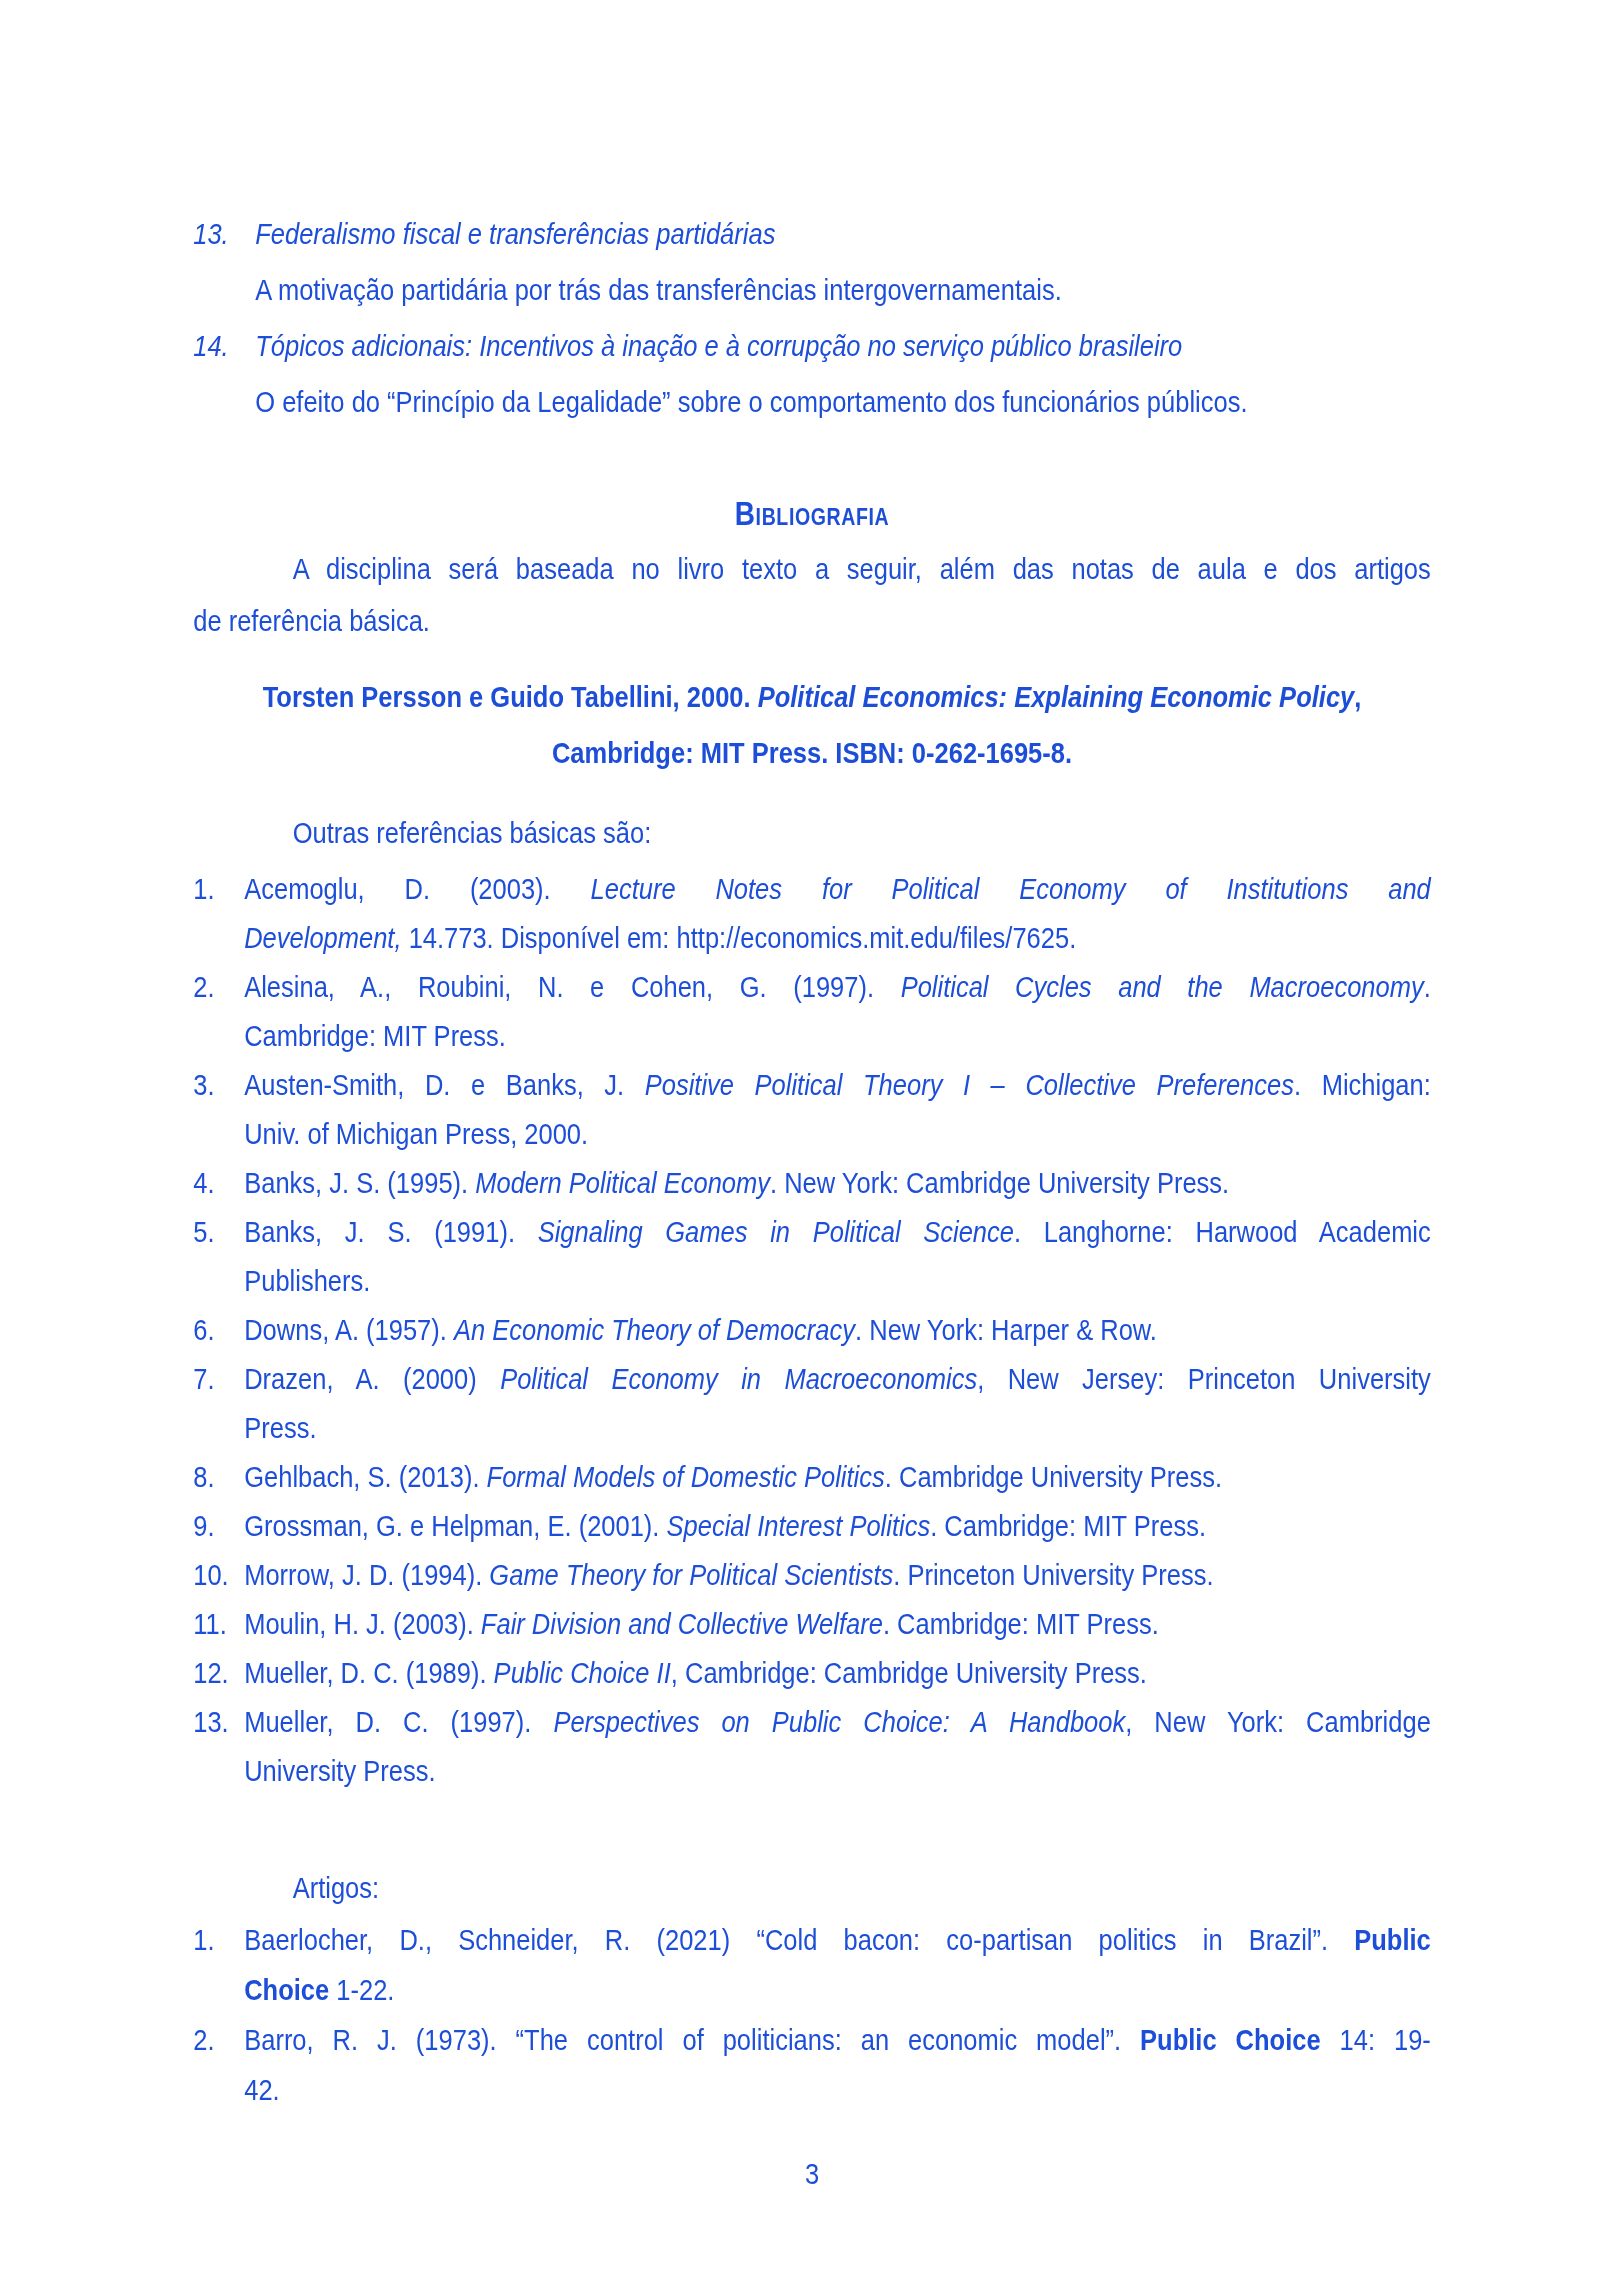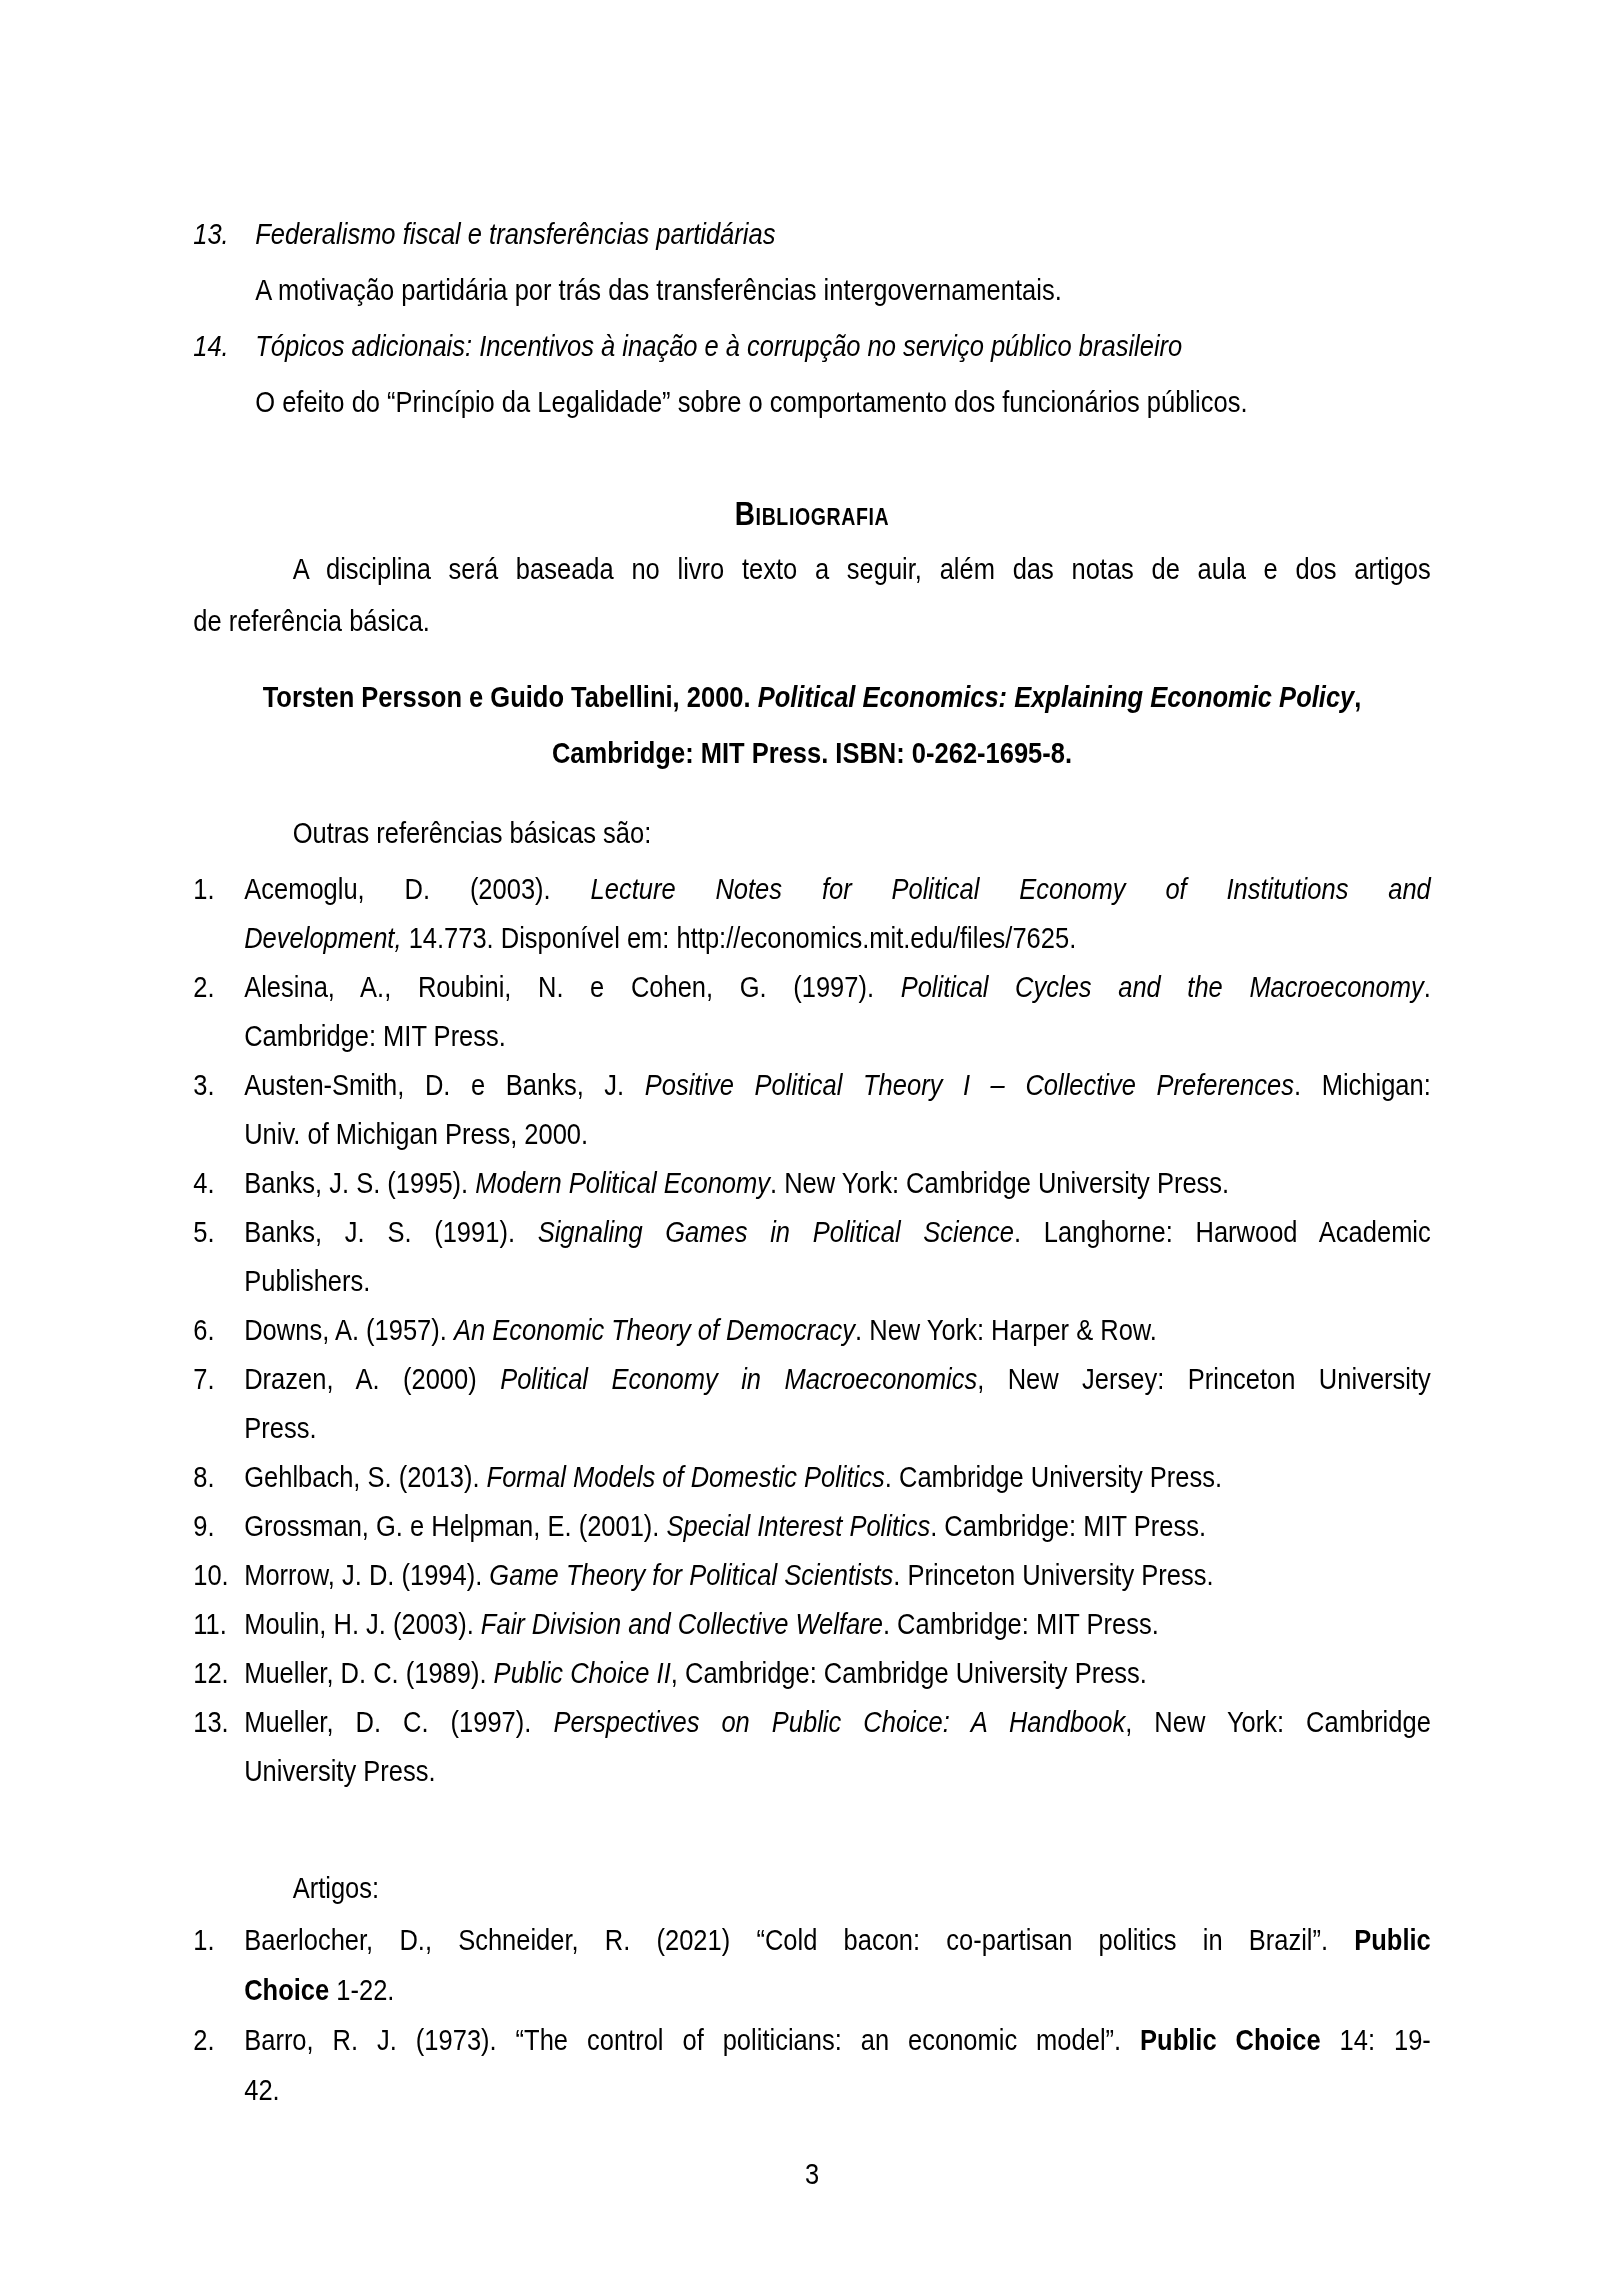--- a/index.html
+++ b/index.html
@@ -1,17 +1,17 @@
 <!DOCTYPE html>
 <html style="font-size:10.5px"><head>
 <meta charset="utf-8">
 <style>
   html,body{margin:0;padding:0;background:#888;}
   .page{position:relative;width:1623px;height:2295px;background:#ffffff;
-        font-family:"Liberation Sans",sans-serif;font-size:30px;color:#000000;overflow:hidden;}
+        font-family:"Liberation Sans",sans-serif;font-size:30px;color:#1d4ed8;overflow:hidden;}
   
   .cond{position:absolute;left:84px;top:0;width:1456px;height:2295px;
         transform:scaleX(0.85);transform-origin:center top;}
   .sec{position:absolute;left:0;width:100%;}
   .line{line-height:49px;white-space:normal;}
   .just{text-align:justify;text-align-last:justify;}
   .i{font-style:italic;}
   .b{font-weight:bold;}
   .bi{font-weight:bold;font-style:italic;}
   .item{position:relative;padding-left:60px;}

